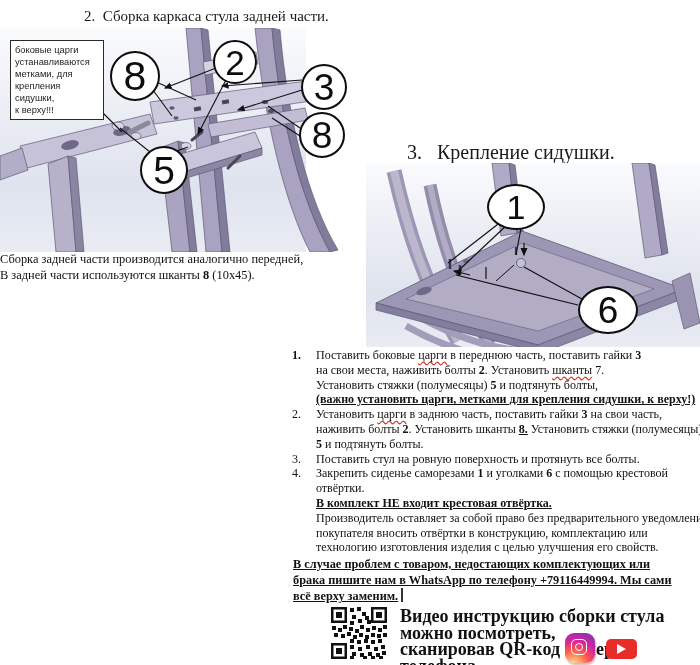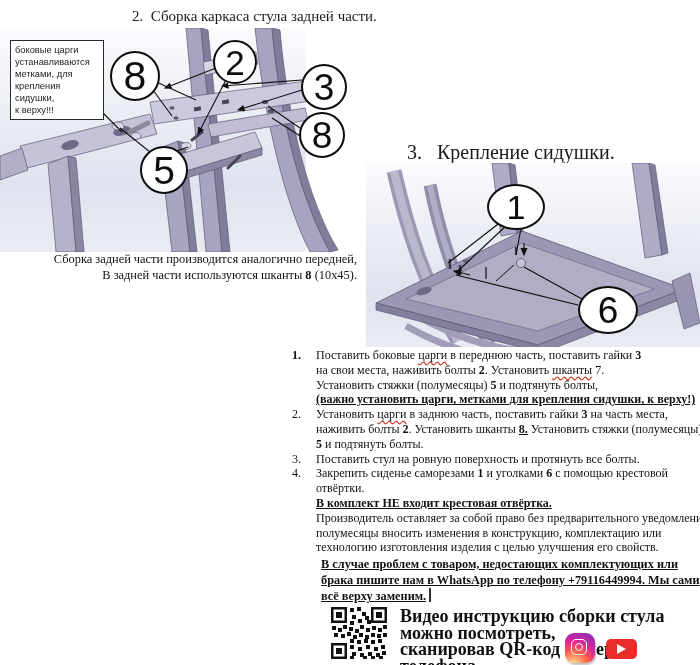--- a/index.html
+++ b/index.html
@@ -18,21 +18,21 @@
   .callout{position:absolute;background:#fff;border:2.6px solid #0d0d0d;border-radius:50%;
            display:flex;align-items:center;justify-content:center;
            font-family:"Liberation Sans", sans-serif;color:#0d0d0d;line-height:1;}
 
   
   .notebox{position:absolute;background:#fff;border:1.4px solid #2a2a2a;padding:3px 4px;
            font-family:"Liberation Sans", sans-serif;font-size:9.3px;line-height:1.3;
            white-space:pre-line;color:#1c1c1c;}
 
   
-  .summary{position:absolute;width:316px;text-align:right;font-size:12.4px;padding-left:41px;}
+  .summary{position:absolute;width:316px;text-align:left;font-size:12.4px;}
   .summary .line{height:16.4px;line-height:16.4px;white-space:nowrap;}
 
   
   .instructions{position:absolute;font-size:12px;}
   .item{display:flex;}
   .item .num{width:24px;flex:none;height:14.8px;line-height:14.8px;}
   .line{height:14.8px;line-height:14.8px;white-space:nowrap;}
 
   .run-b{font-weight:bold;}
   .run-u{text-decoration:underline;}
@@ -53,21 +53,21 @@
   .ig-lens{position:absolute;left:10px;top:10px;width:8px;height:8px;border:1.7px solid #fff;border-radius:50%;box-sizing:border-box;}
   .yt{position:absolute;width:31px;height:20px;background:#e82c27;border-radius:5px;
       display:flex;align-items:center;justify-content:center;}
   .yt-play{width:0;height:0;border-left:9px solid #fff;border-top:5.5px solid transparent;border-bottom:5.5px solid transparent;}
 </style>
 </head>
 <body>
 
 <div class="page">
 
-  <div class="abs h-sec" style="left:84px;top:8px;margin-left:48px;">2.  Сборка каркаса стула задней части.</div>
+  <div class="abs h-sec" style="left:84px;top:8px;">2.  Сборка каркаса стула задней части.</div>
 
   <div class="diagram" style="left:0;top:28px;width:306px;height:224px;">
     <svg width="360" height="224" viewBox="0 0 360 224">
       <defs>
         <marker id="ah1" markerWidth="8" markerHeight="8" refX="6" refY="3" orient="auto">
           <path d="M0,0 L7,3 L0,6 z" fill="#111"></path>
         </marker>
       </defs>
 
       <polygon points="186,0 201,0 222,224 206,224" fill="#a9a3c1" stroke="#5f5a75" stroke-width="0.7"></polygon>
@@ -205,45 +205,45 @@
       <div>
         <div class="line"><span>Поставить боковые </span><span class="run-q">царги</span><span> в переднюю часть, поставить гайки </span><span class="run-b">3</span></div>
         <div class="line"><span>на свои места, наживить болты </span><span class="run-b">2</span><span>. Установить </span><span class="run-q">шканты</span><span> 7.</span></div>
         <div class="line"><span>Установить стяжки (полумесяцы) </span><span class="run-b">5</span><span> и подтянуть болты,</span></div>
         <div class="line"><span class="run-b run-u">(важно установить царги, метками для крепления сидушки, к верху!)</span></div>
       </div>
     </div>
     <div class="item">
       <div class="num"><span>2.</span></div>
       <div>
-        <div class="line"><span>Установить </span><span class="run-q">царги</span><span> в заднюю часть, поставить гайки </span><span class="run-b">3</span><span> на часть места,</span></div>
+        <div class="line"><span>Установить </span><span class="run-q">царги</span><span> в заднюю часть, поставить гайки </span><span class="run-b">3</span><span> на свои часть,</span></div>
         <div class="line"><span>наживить болты </span><span class="run-b">2</span><span>. Установить шканты </span><span class="run-b run-u">8.</span><span> Установить стяжки (полумесяцы)</span></div>
         <div class="line"><span class="run-b">5</span><span> и подтянуть болты.</span></div>
       </div>
     </div>
     <div class="item">
       <div class="num"><span>3.</span></div>
       <div>
         <div class="line"><span>Поставить стул на ровную поверхность и протянуть все болты.</span></div>
       </div>
     </div>
     <div class="item">
       <div class="num"><span>4.</span></div>
       <div>
         <div class="line"><span>Закрепить сиденье саморезами </span><span class="run-b">1</span><span> и уголками </span><span class="run-b">6</span><span> с помощью крестовой</span></div>
         <div class="line"><span>отвёртки.</span></div>
         <div class="line"><span class="run-b run-u">В комплект НЕ входит крестовая отвёртка.</span></div>
         <div class="line"><span>Производитель оставляет за собой право без предварительного уведомления</span></div>
-        <div class="line"><span>полумесяцы вносить изменения в конструкцию, комплектацию или</span></div>
+        <div class="line"><span>покупателя вносить отвёртки в конструкцию, комплектацию или</span></div>
         <div class="line"><span>технологию изготовления изделия с целью улучшения его свойств.</span></div>
       </div>
     </div>
   </div>
 
-  <div class="whatsapp" style="left:293px;top:556px;margin-left:28px;">
+  <div class="whatsapp" style="left:293px;top:556px;">
     <div class="line"><span class="run-b run-u">В случае проблем с товаром, недостающих комплектующих или</span></div>
     <div class="line"><span class="run-b run-u">брака пишите нам в WhatsApp по телефону +79116449994. Мы сами</span></div>
     <div class="line"><span><span class="run-b run-u">всё верху заменим.</span></span><span class="caret"></span></div>
   </div>
 
   <svg class="abs" style="left:330px;top:606px;" width="58" height="54" viewBox="0 0 58 54">
     <rect x="0" y="0" width="58" height="54" fill="#fff"></rect>
     <g fill="#111">
       <rect x="1" y="1" width="16" height="16"></rect>
         <rect x="41" y="1" width="16" height="16"></rect>

